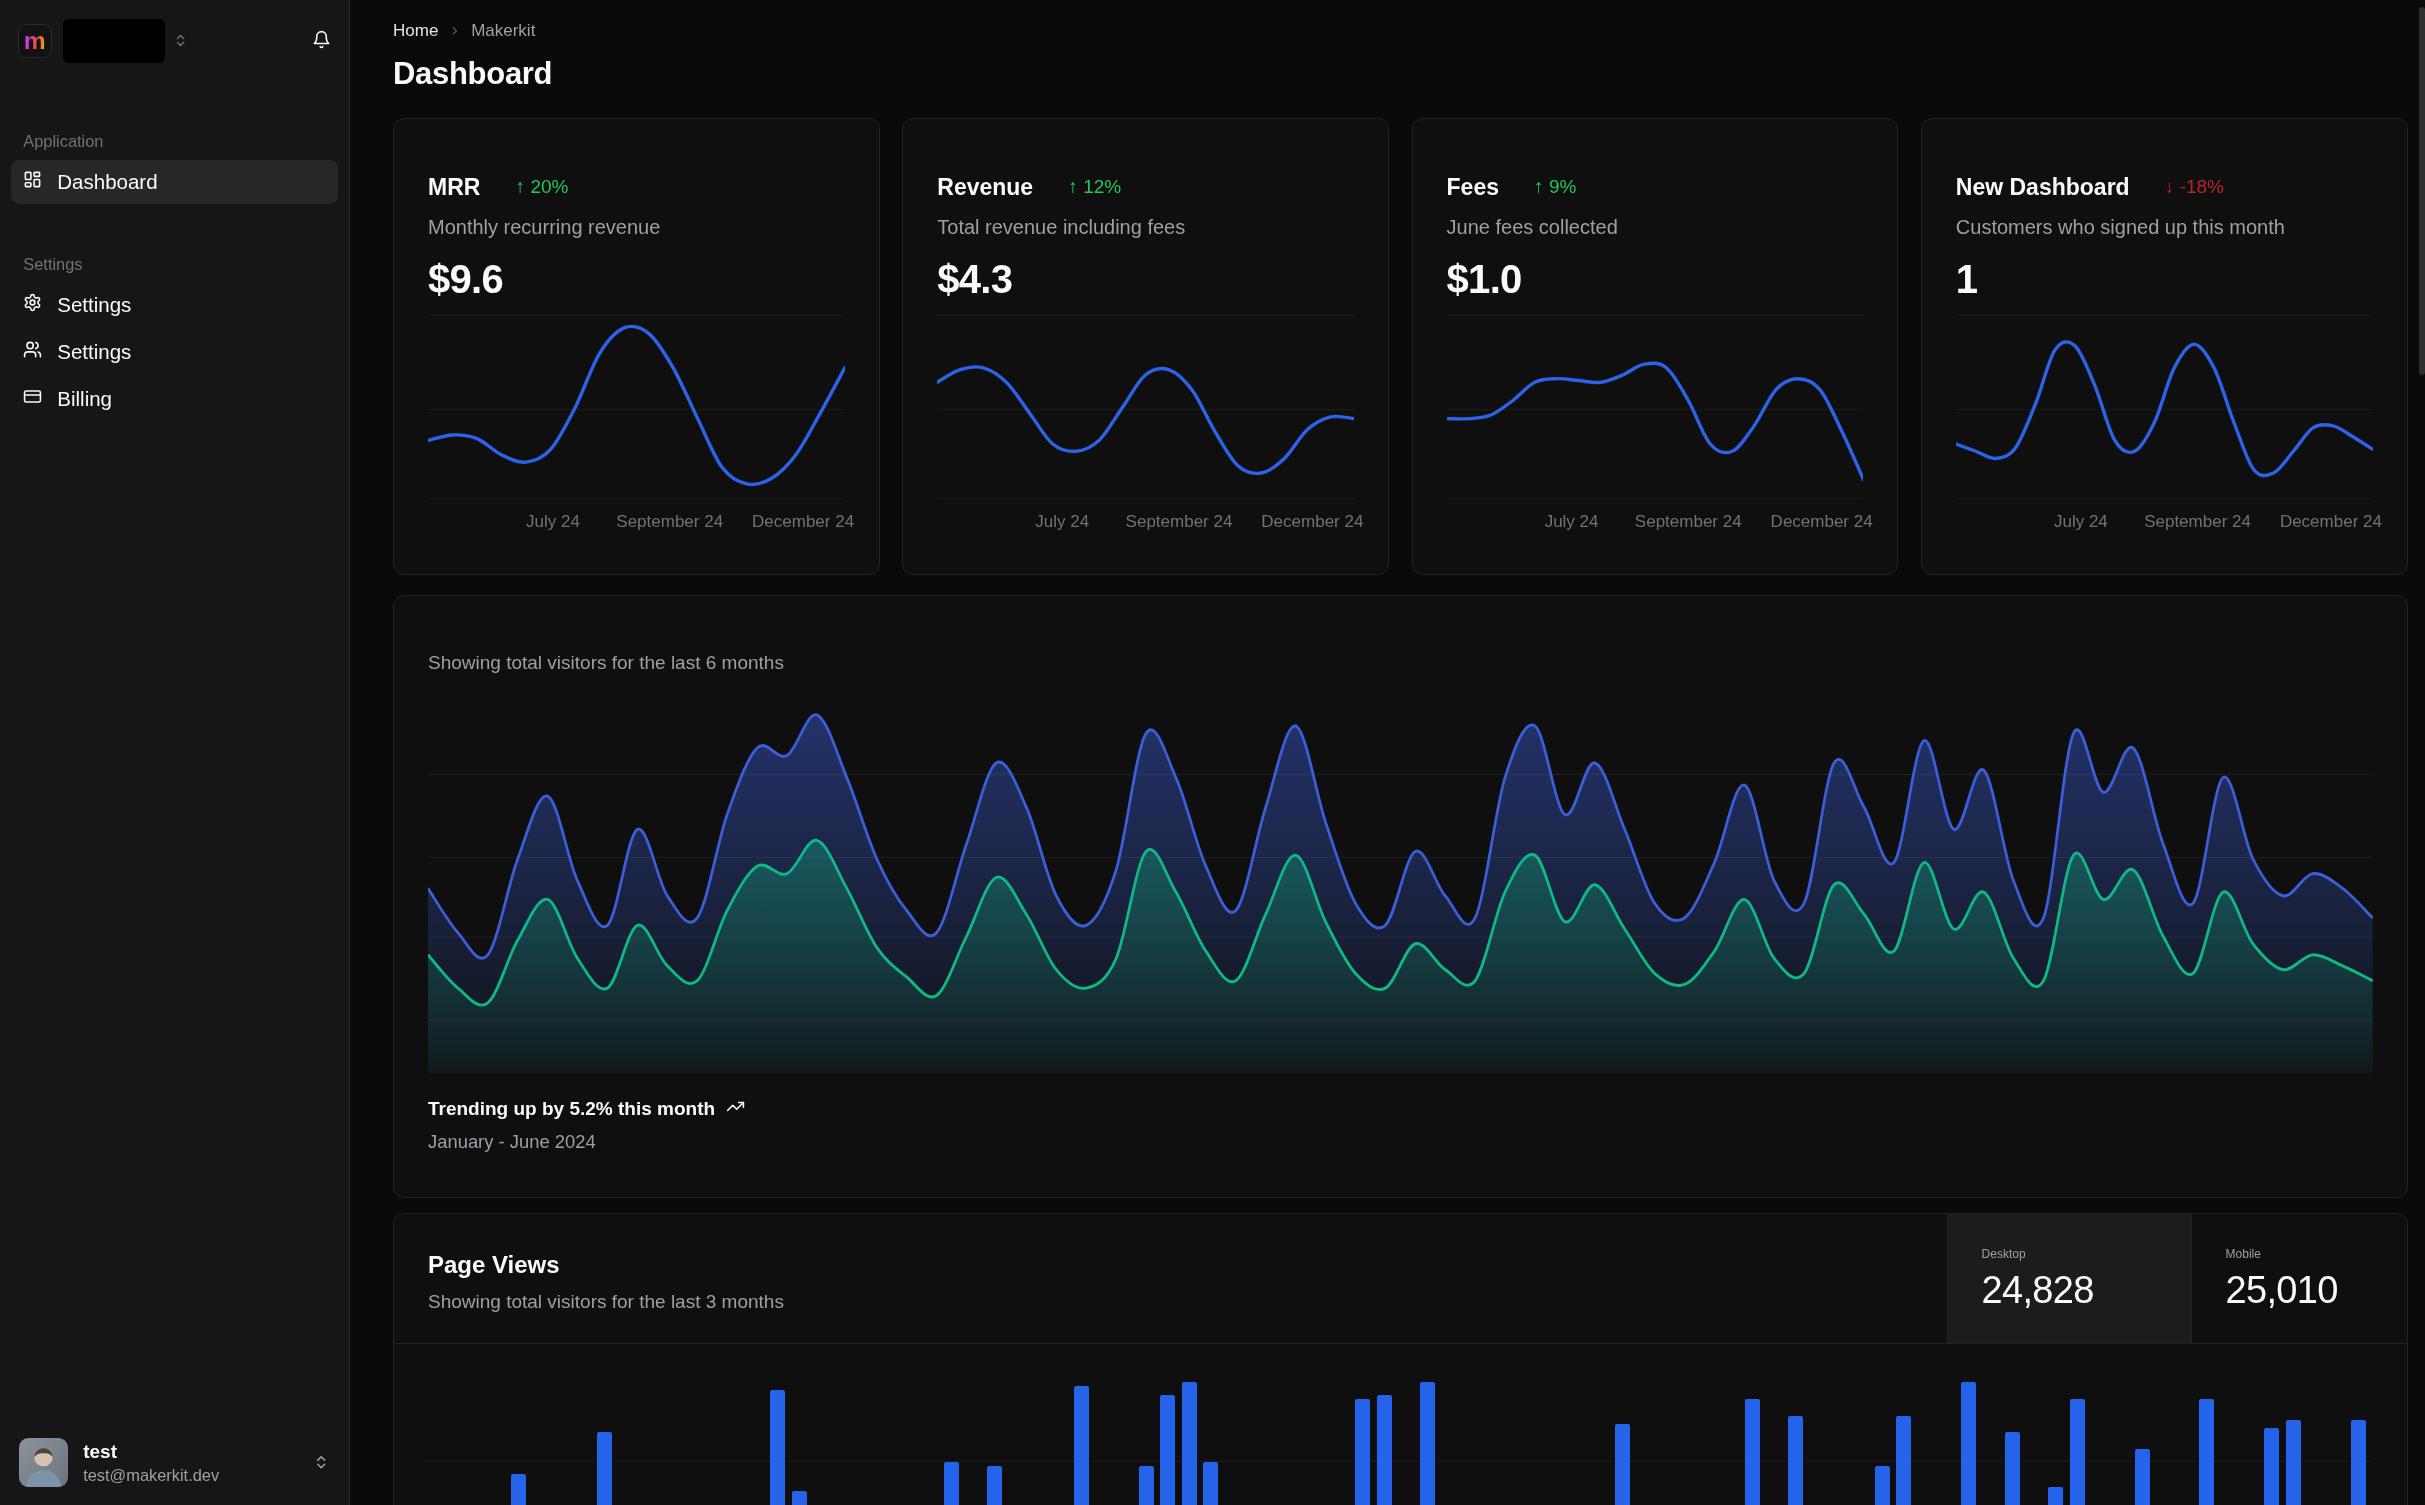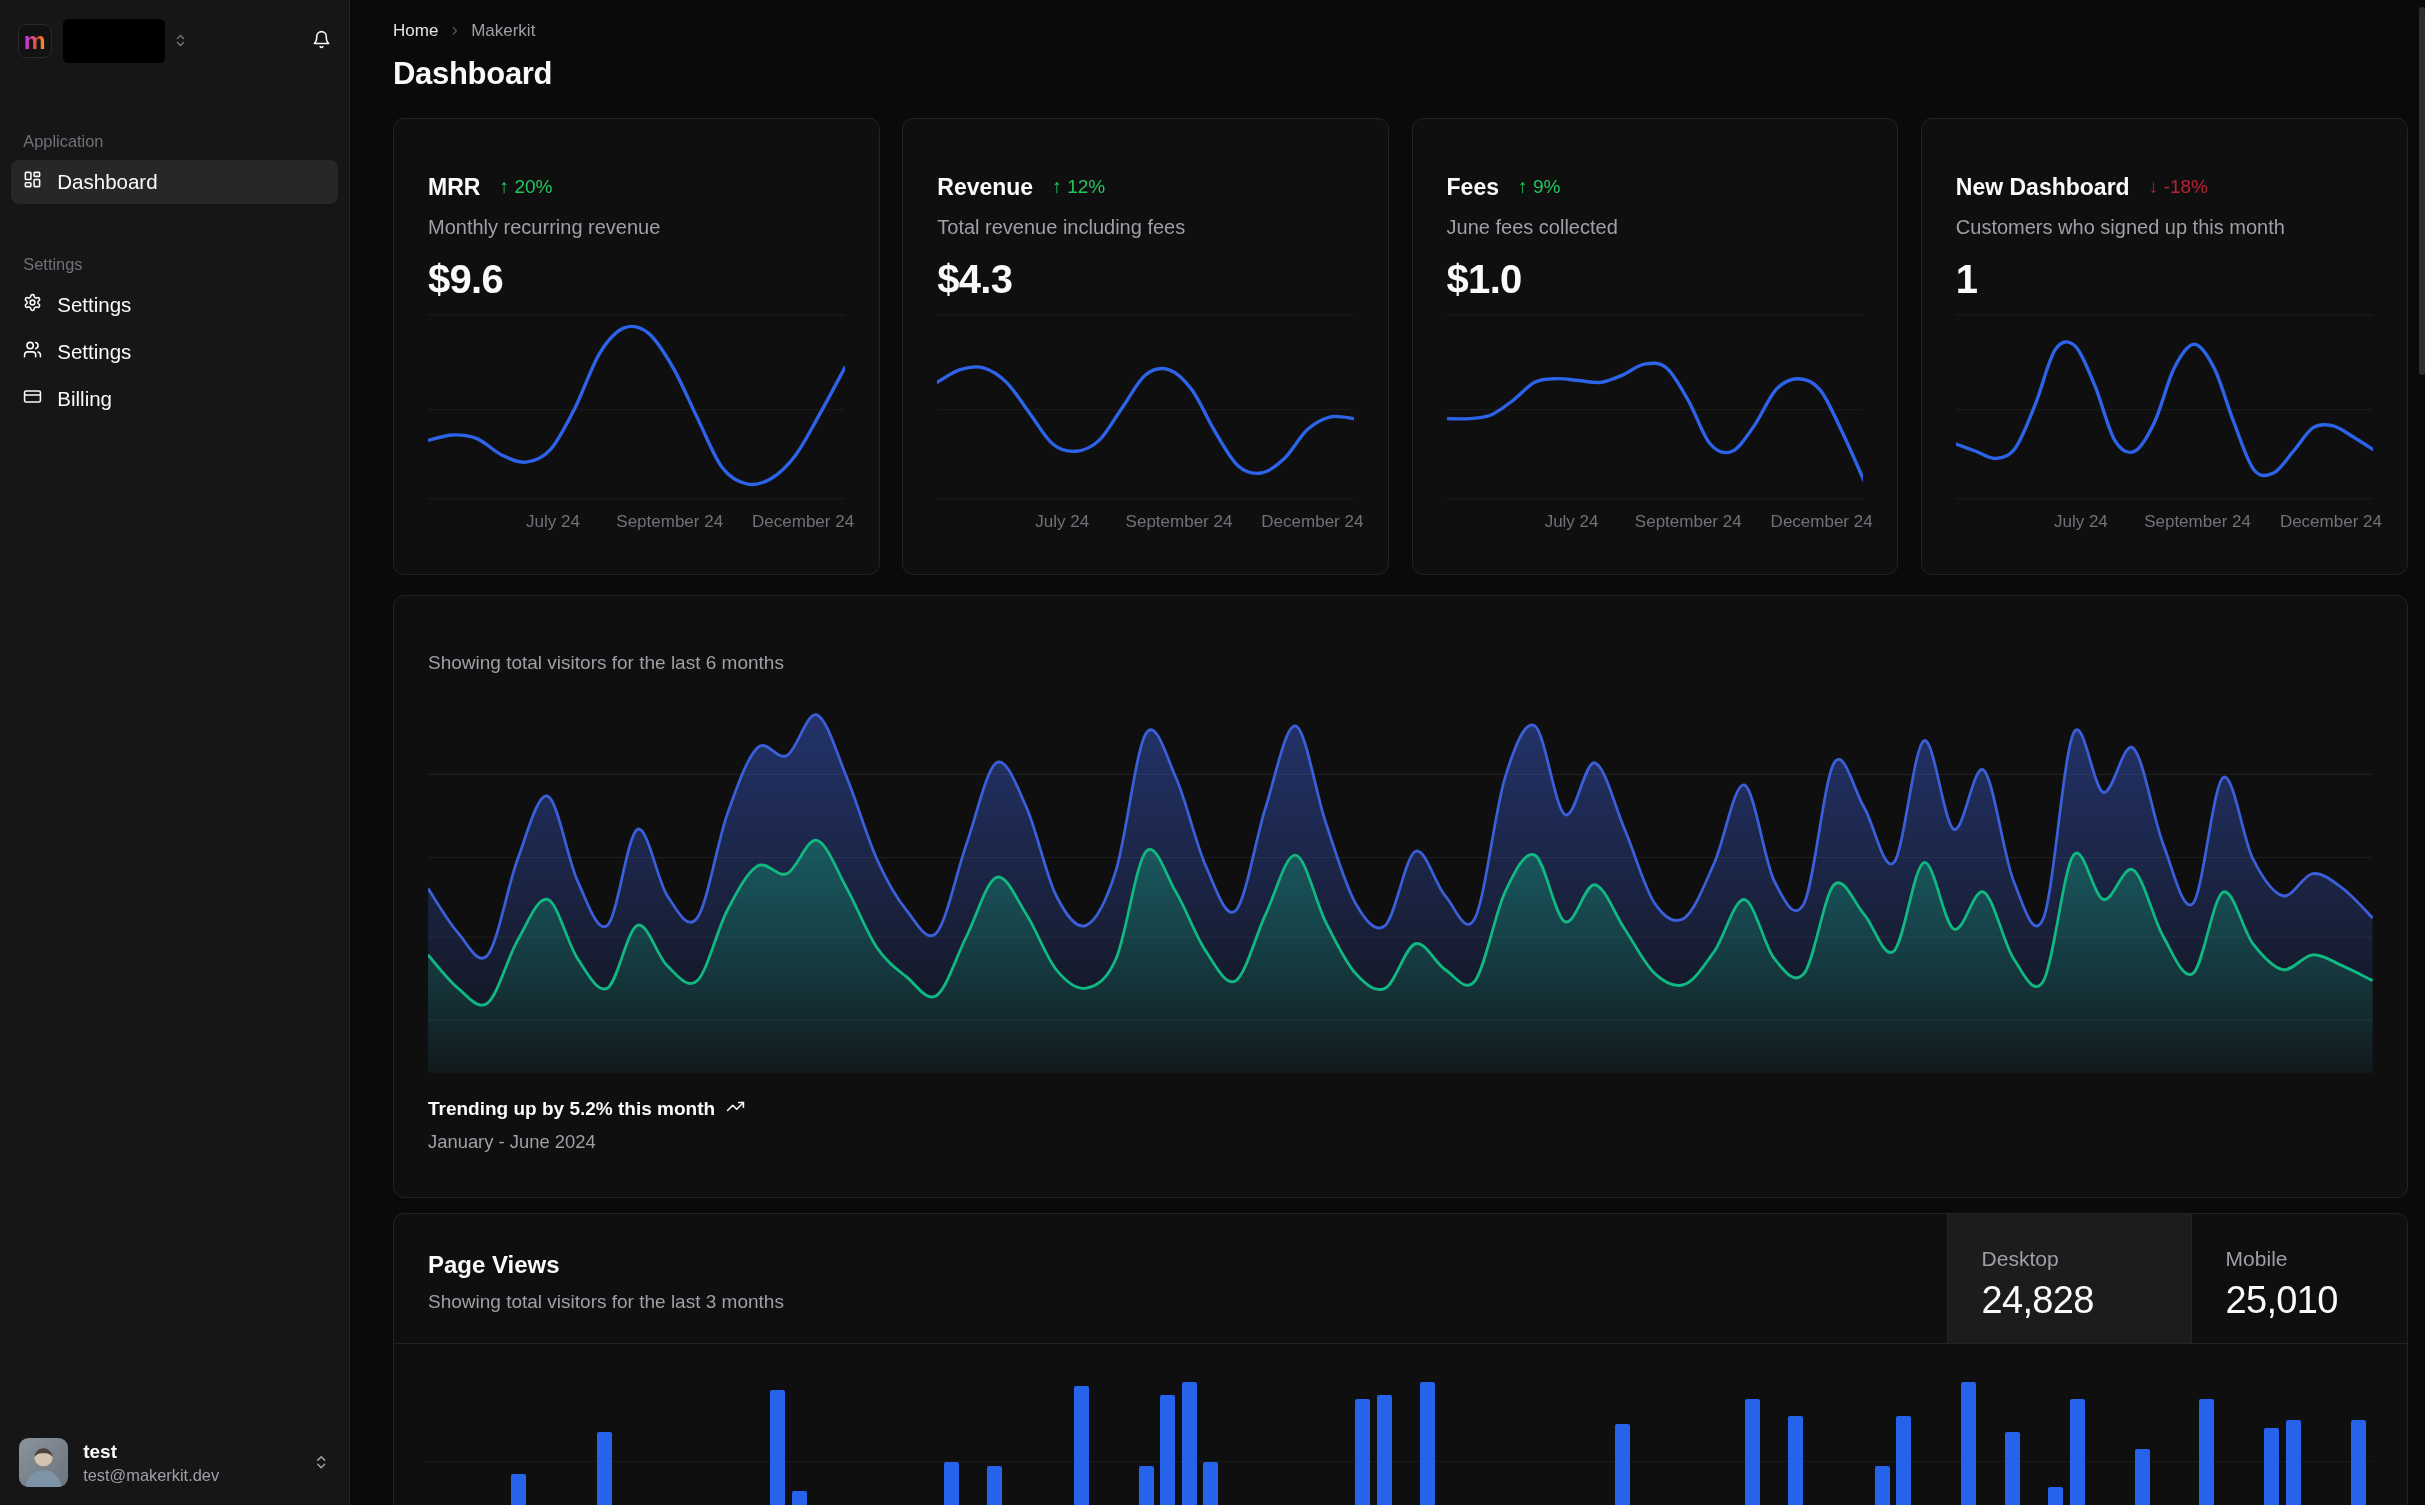--- a/index.html
+++ b/index.html
@@ -33,21 +33,21 @@
   .breadcrumb { display:flex; align-items:center; gap:9.6px; font-size:17px; }
   .crumb-home { color:#e4e4e7; cursor:pointer; }
   .crumb-sep { color:#62626a; display:flex; }
   .crumb-current { color:#9f9fa8; }
   h1 { font-size:31px; font-weight:700; margin-top:15px; letter-spacing:-0.3px; }
 
   .card { background:#0f0f0f; border:0.7px solid #232323; border-radius:11px; }
 
   .stats-grid { display:grid; grid-template-columns:repeat(4,1fr); gap:22.5px; margin-top:26px; }
   .stat-card { height:457px; padding:55px 34px 40px; display:flex; flex-direction:column; }
-  .stat-head { display:flex; align-items:center; gap:19px; }
+  .stat-head { display:flex; align-items:center; gap:35px; }
   .stat-title { font-size:23px; font-weight:700; }
   .delta { font-size:19px; display:flex; align-items:center; gap:5.5px; }
   .delta.up { color:#22c55e; }
   .delta.down { color:#b92433; }
   .stat-sub { margin-top:15px; font-size:20px; color:#9f9fa8; }
   .stat-value { margin-top:18px; font-size:40px; font-weight:700; letter-spacing:-0.7px; }
   .stat-chart { flex:1; margin-top:6.8px; position:relative; }
   .stat-chart svg, .area-chart svg { position:absolute; inset:0; }
   .stat-xlabels { position:relative; height:22px; margin-top:11px; font-size:17px; color:#71717a; }
   .stat-xlabels span { position:absolute; transform:translateX(-50%); white-space:nowrap; }
@@ -59,21 +59,21 @@
   .area-chart { flex:1; margin-top:20.5px; position:relative; }
   .trend-row { margin-top:24.6px; display:flex; align-items:center; gap:11px; font-size:19px; font-weight:700; }
   .range-text { margin-top:9.6px; font-size:18.4px; color:#9f9fa8; }
 
   .pageviews-card { margin-top:15px; height:573px; overflow:hidden; }
   .pv-header { display:flex; border-bottom:0.7px solid #232323; height:130px; }
   .pv-titles { flex:1; padding:37px 34px 0; }
   .pv-block { width:244px; border-left:0.7px solid #232323; padding:33px 0 0 34px; cursor:pointer; }
   .pv-block.mobile { width:216px; border-top-right-radius:11px; }
   .pv-block.active { background:#1c1c1c; }
-  .pv-label { font-size:21px; color:#9f9fa8; }
+  .pv-label { font-size:12px; color:#9f9fa8; }
   .pv-value { font-size:38px; font-weight:400; letter-spacing:-0.7px; margin-top:8.2px; }
   .pv-chart { position:relative; height:420px; margin:24.6px 34px 0 30px; }
   .pv-grid { position:absolute; left:0; right:0; top:92px; height:0.7px; background:#1b1b1b; }
   .bar { position:absolute; bottom:0; width:15px; background:#2563eb; border-radius:2px 2px 0 0; }
 
   .scroll-thumb { position:absolute; right:1.4px; top:6.8px; width:6.1px; height:368px; border-radius:3.4px; background:#2e2e2e; }
 </style>
 </head>
 <body>
 

